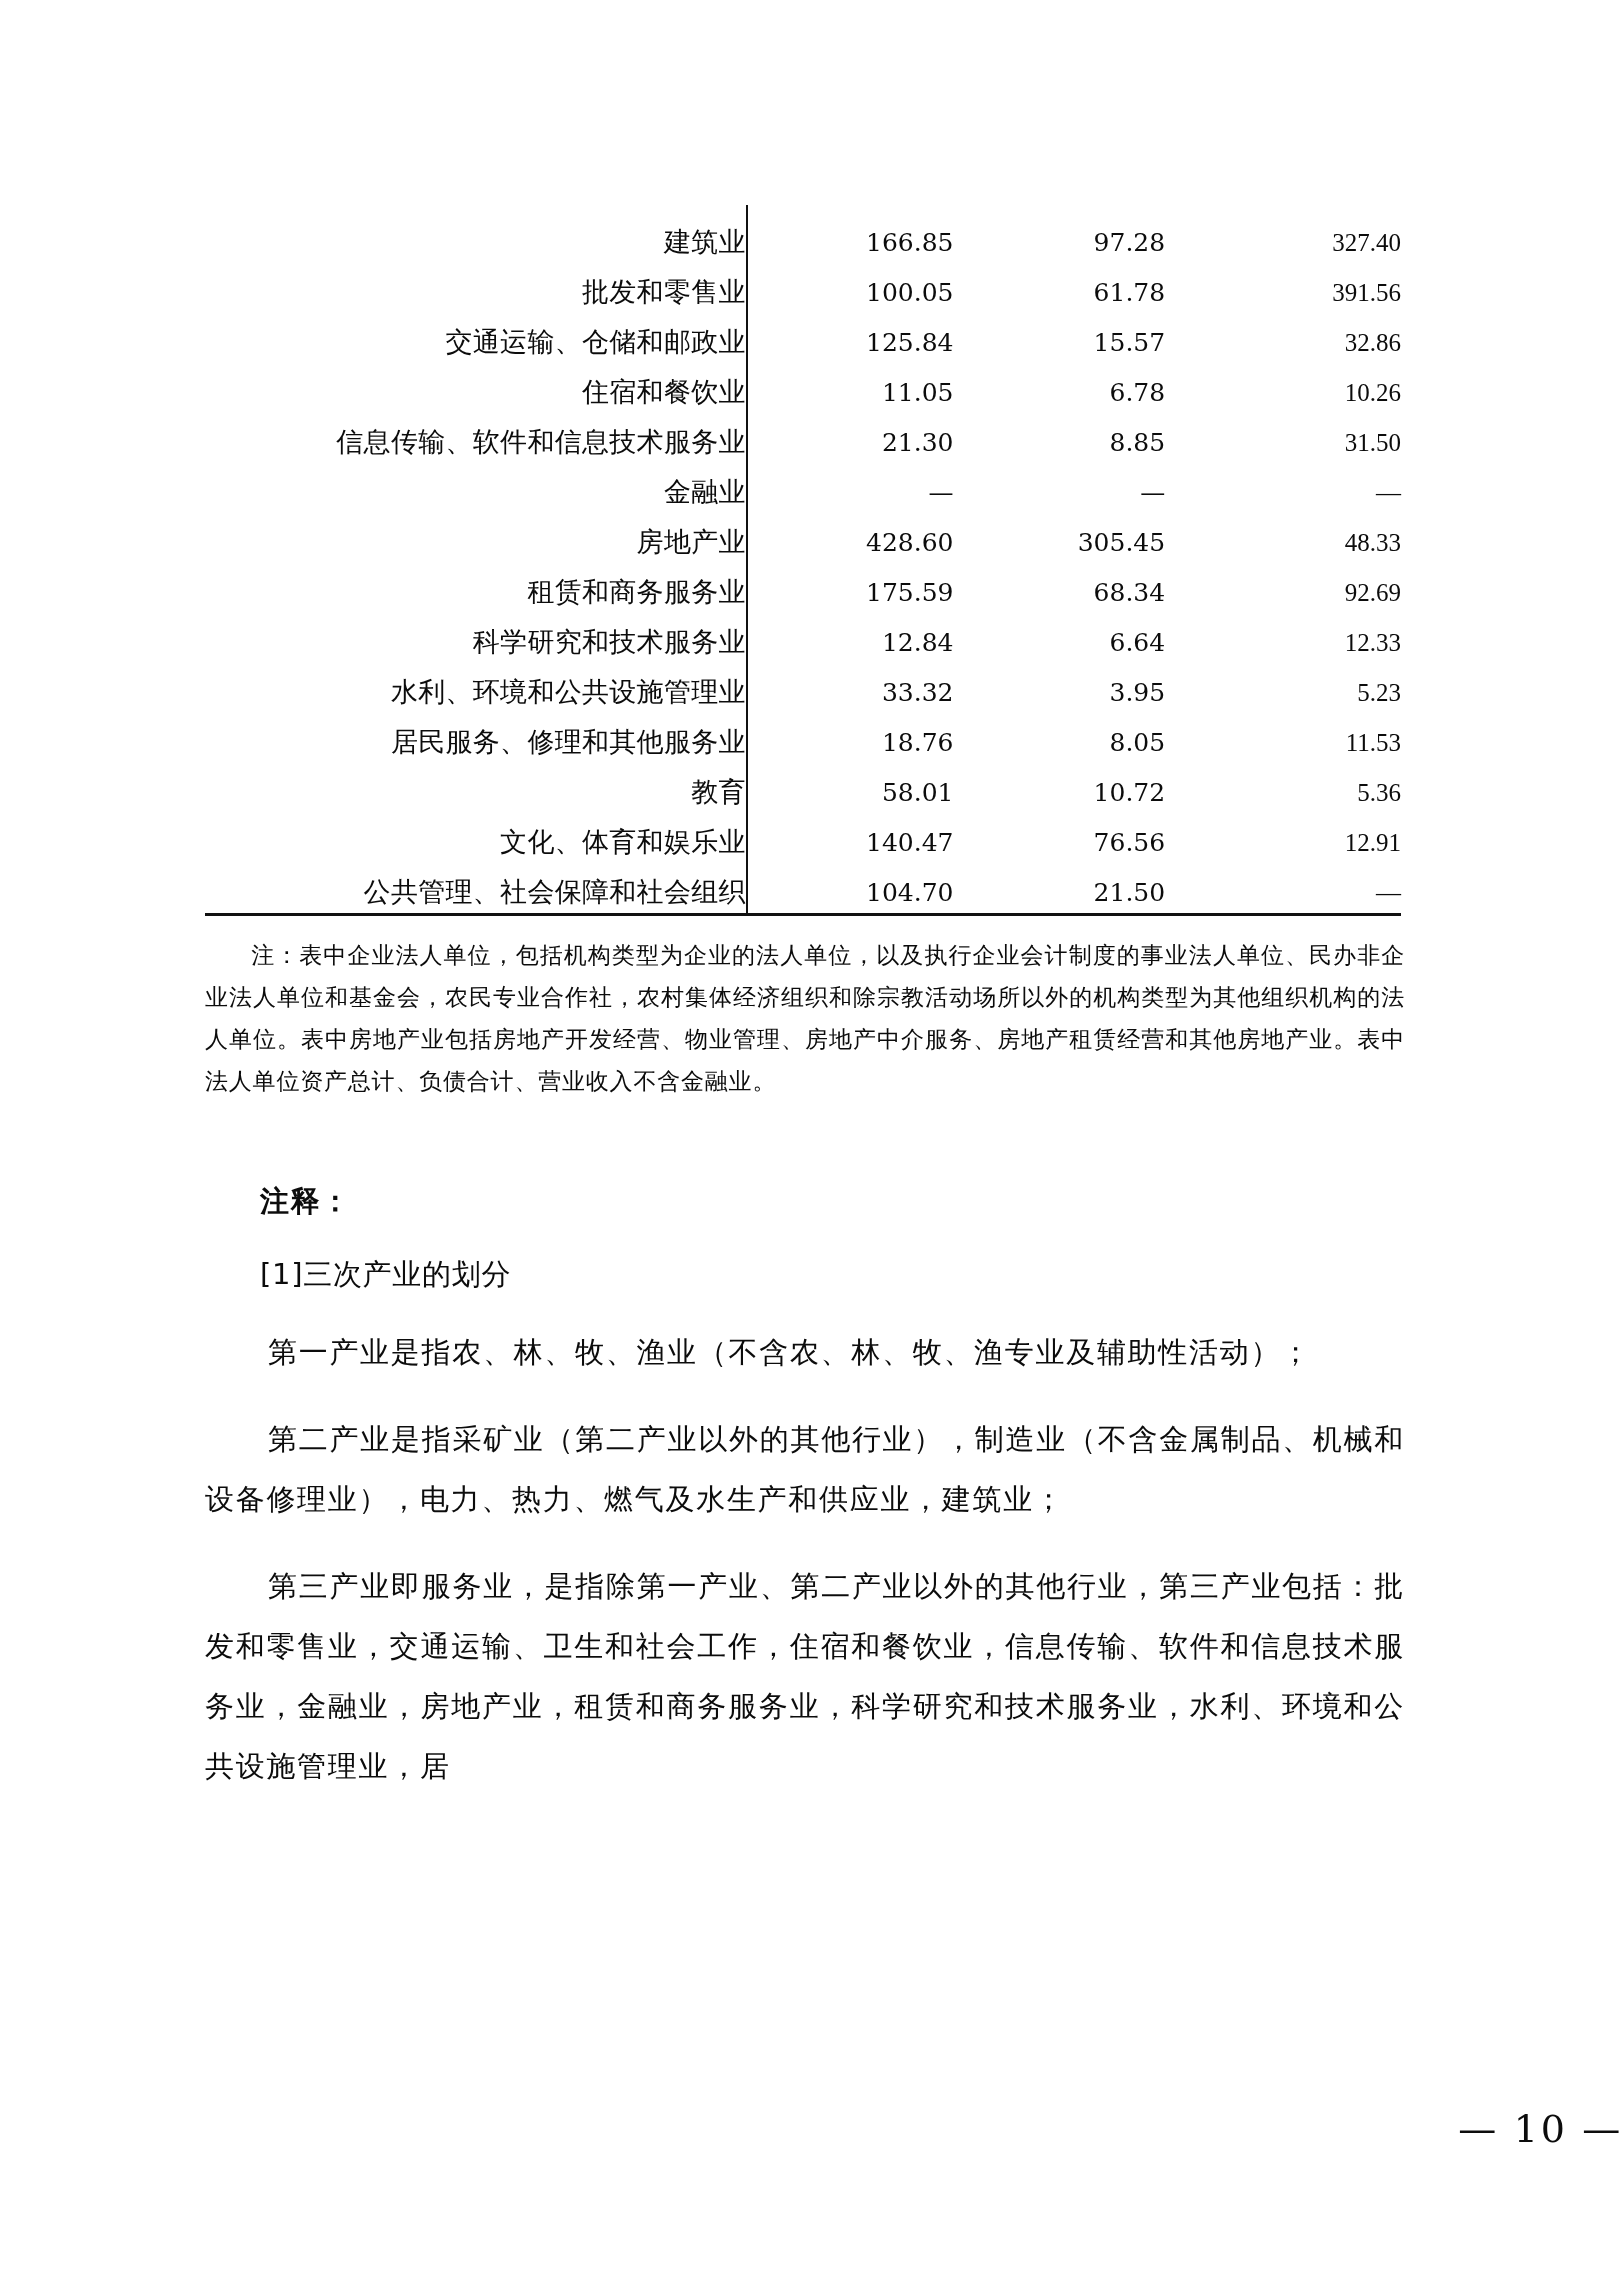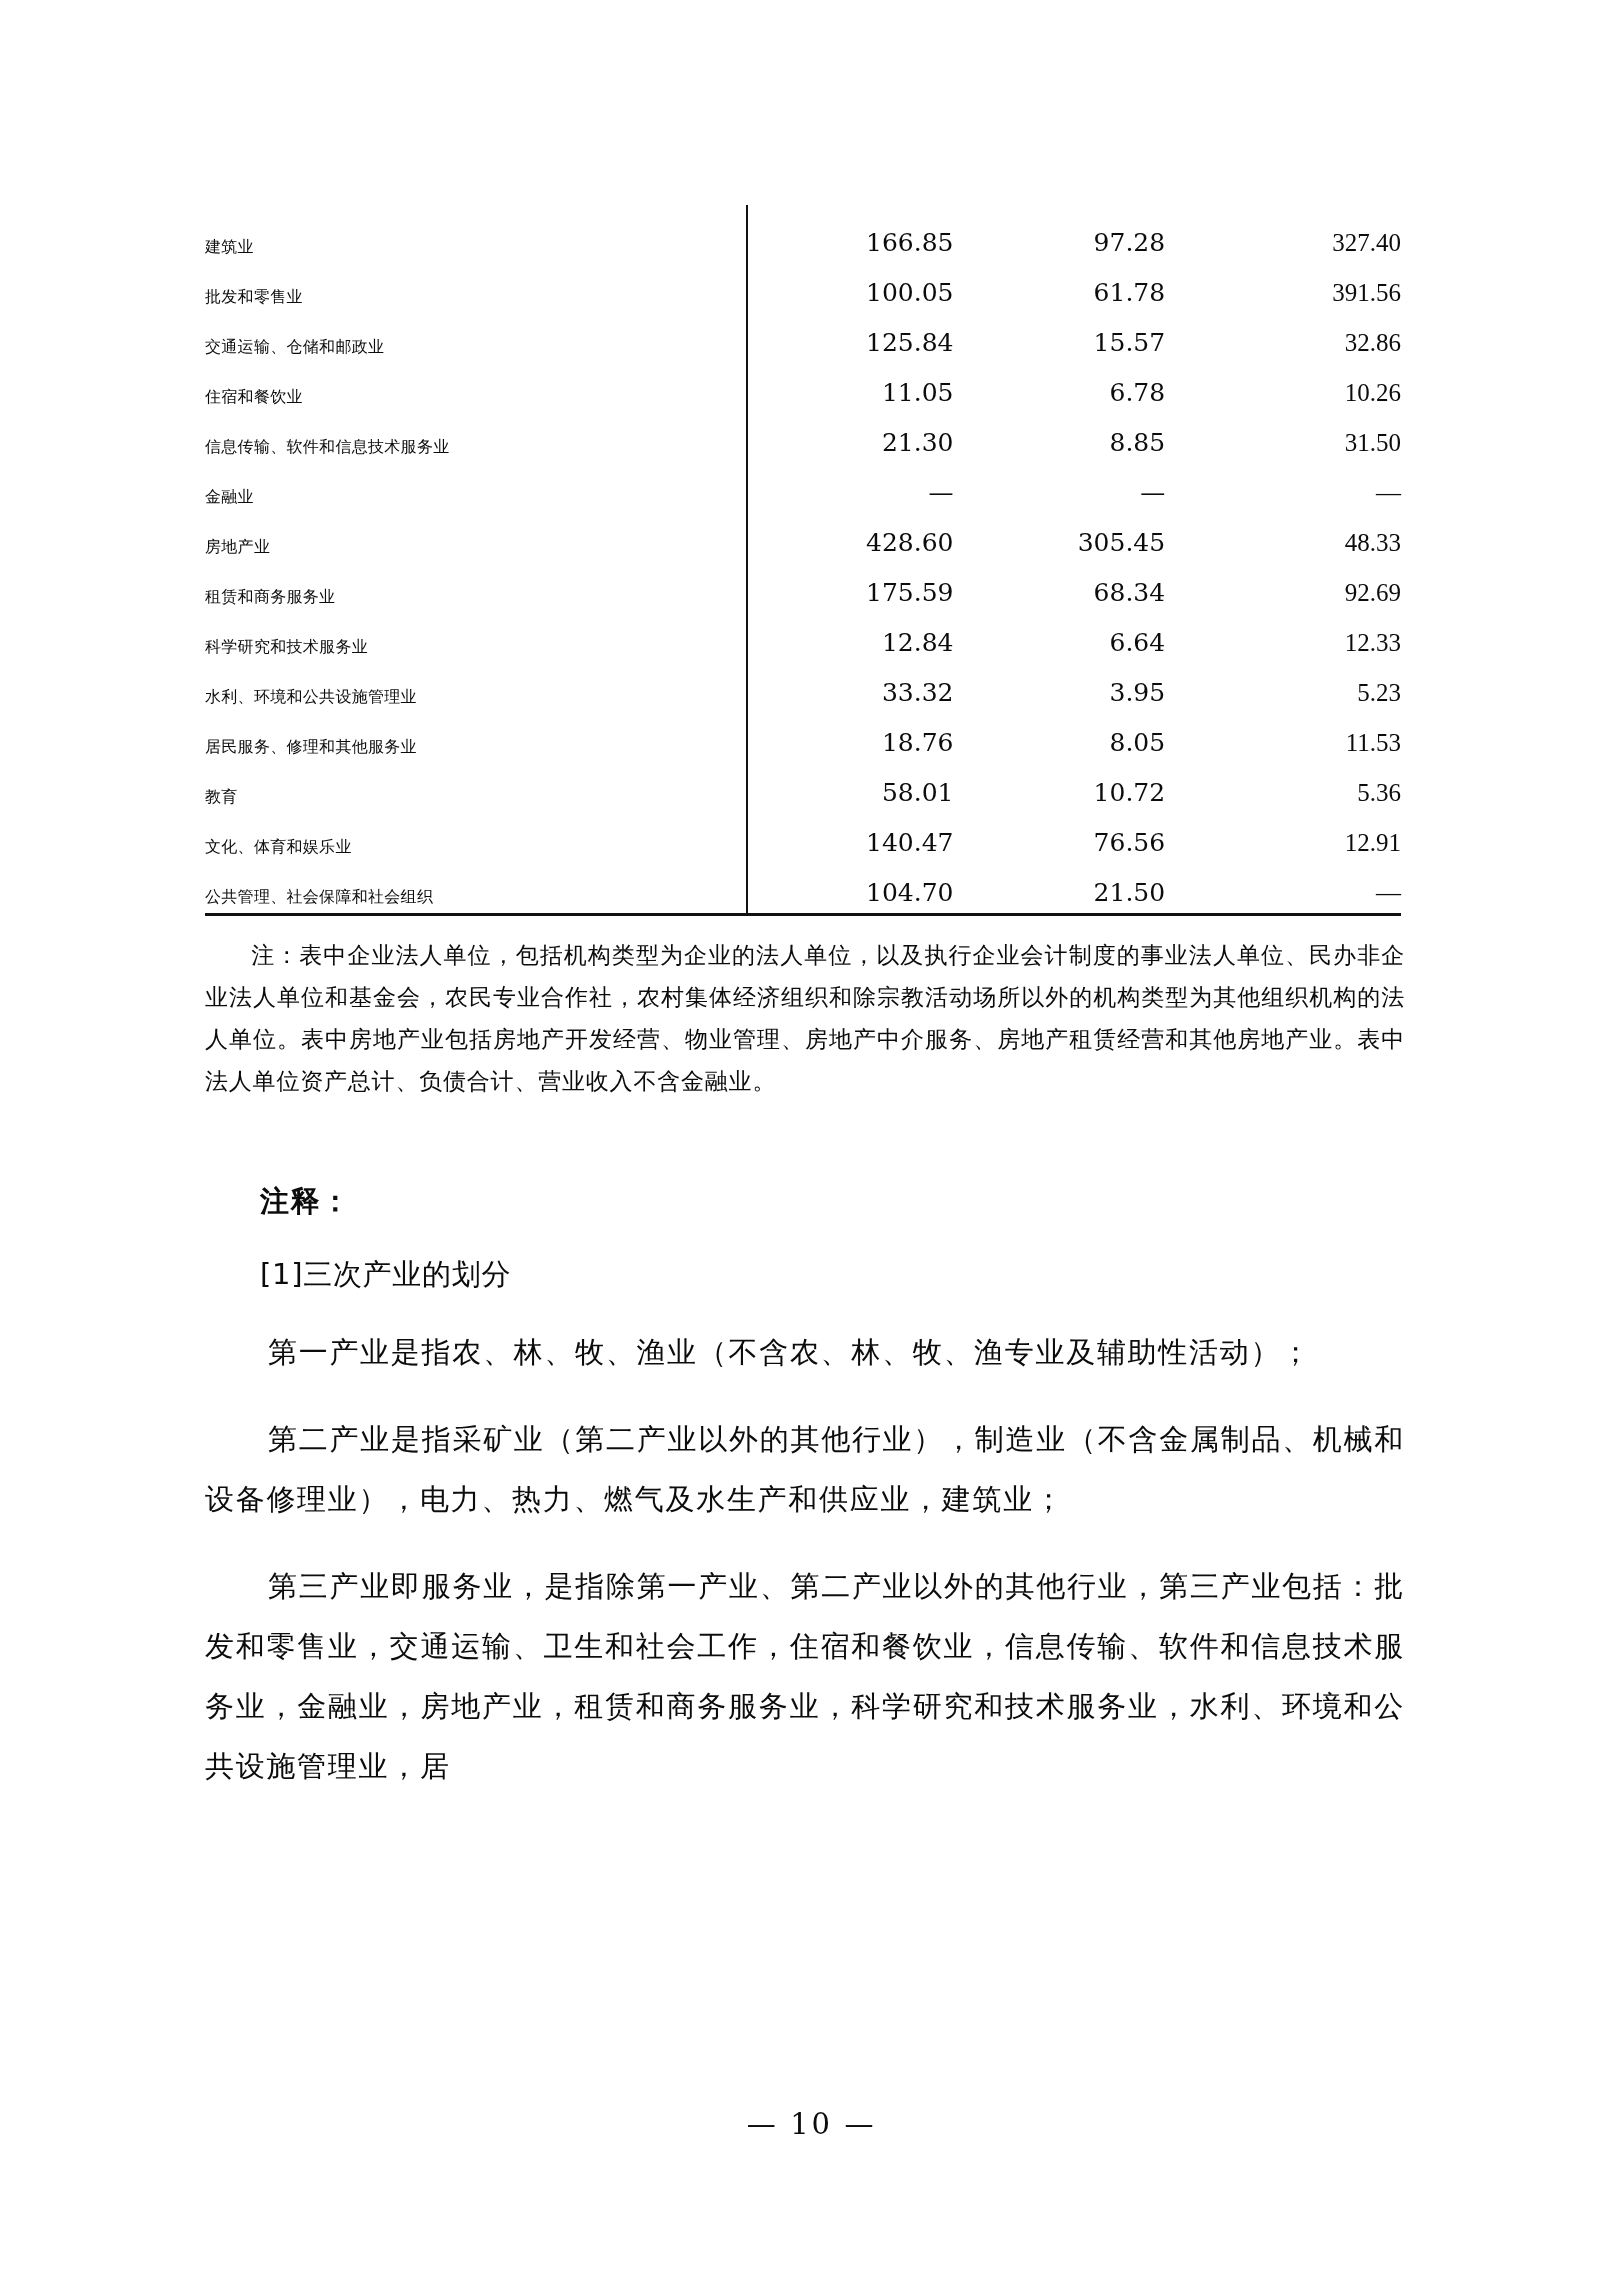--- a/index.html
+++ b/index.html
@@ -36,24 +36,24 @@
     font-size: 24.5px;
     line-height: 1.0;
   }
   table.data-table td {
     padding: 0;
     vertical-align: bottom;
     height: 50px;
   }
   td.rowlabel {
     width: 539px;
-    text-align: left;
+    text-align: right;
     padding-left: 15px;
     font-family: "DejaVu Sans", "Liberation Sans", sans-serif;
-    font-size: 16px;
+    font-size: 27px;
     letter-spacing: 0.3px;
     border-right: 2px solid #111;
   }
   td.num {
     text-align: right;
     font-family: "DejaVu Serif", "Liberation Serif", serif;
     font-size: 25px;
     padding-right: 5.5px;
   }
   td.c1 { width: 205px; padding-right: 24.5px; }
@@ -106,23 +106,23 @@
     text-justify: inter-character;
   }
   .body-para .lead { display: inline-block; width: 63px; }
 
   
   .footer {
     position: absolute;
     left: 0;
     top: 2107px;
     width: 1623px;
-    text-align: center;
-    font-family: "DejaVu Serif", "Liberation Serif", serif;
-    font-size: 29px;
+    text-align: right;
+    font-family: "DejaVu Serif", "Liberation Serif", serif;
+    font-size: 38px;
     letter-spacing: 2.7px;
   }
 </style>
 </head>
 <body>
 
 <div class="page">
   <div class="content">
 
     <table class="data-table">

